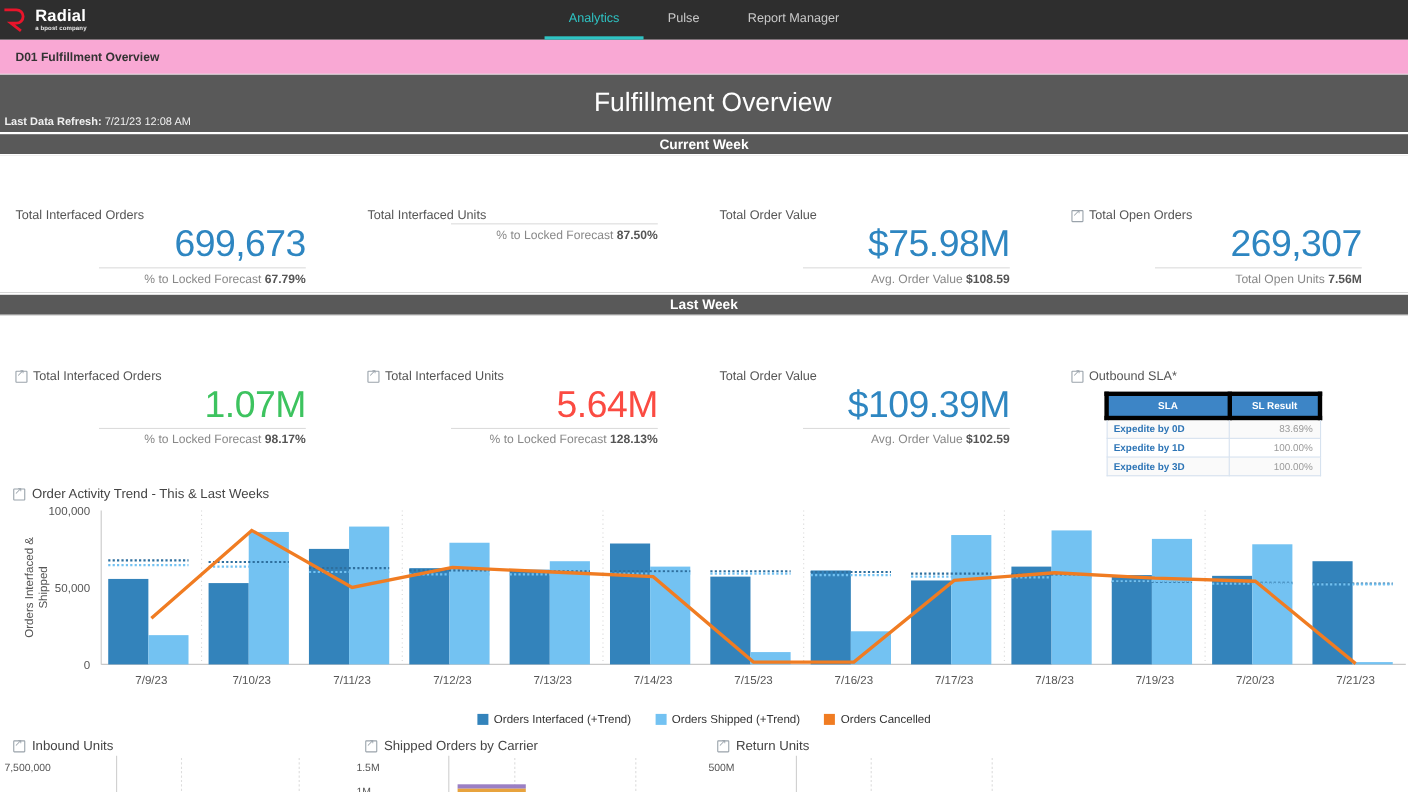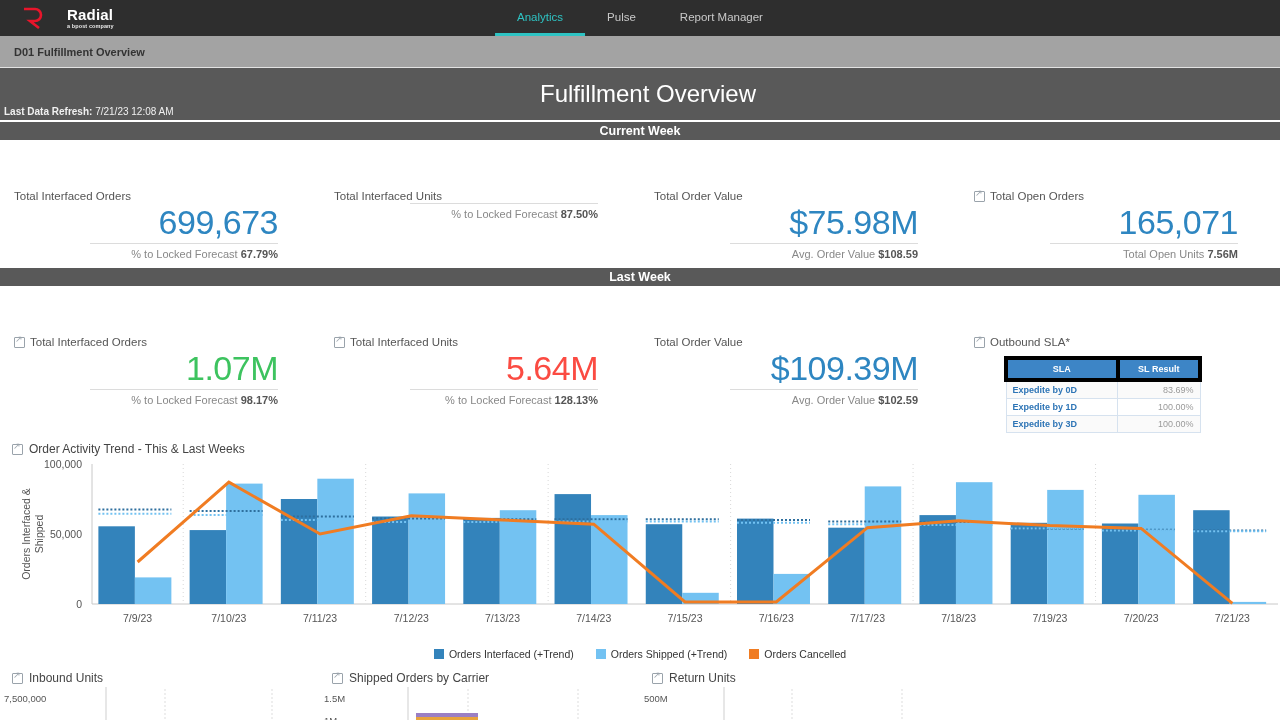--- a/index.html
+++ b/index.html
@@ -9,42 +9,42 @@
     font-family: "Liberation Sans", sans-serif;
     background: #ffffff;
     color: #333;
   }
 
   
   .topbar {
     height: 36px; background: #2e2e2e;
     display: flex; align-items: stretch; position: relative;
   }
-  .brand { display: flex; align-items: center; padding-left: 22px; gap: 23px; }
+  .brand { display: flex; align-items: center; padding-left: 2px; gap: 8px; }
   .logo-mark {
     width: 22px; height: 22px; position: relative;
   }
   .logo-mark svg { display: block; }
   .brand-text { display: flex; flex-direction: column; justify-content: center; line-height: 1; }
   .brand-name { color: #fff; font-size: 15px; font-weight: bold; letter-spacing: .2px; }
   .brand-sub { color: #e8e8e8; font-size: 5.5px; font-weight: bold; margin-top: 2px; letter-spacing: .1px; }
   .nav {
     position: absolute; left: 50%; transform: translateX(-50%);
     display: flex; height: 100%; align-items: stretch;
   }
   .nav-item {
     display: flex; align-items: center; padding: 0 22px;
     color: #c9c9c9; font-size: 11.5px; cursor: pointer;
     border-bottom: 3px solid transparent;
   }
   .nav-item.active { color: #2ec3c3; border-bottom-color: #2ec3c3; }
 
   
   .breadcrumb {
-    height: 32px; background: #a3a3a3; display: flex; align-items: center;
+    height: 32px; background: #f9a8d4; display: flex; align-items: center;
     padding-left: 14px; font-size: 11px; font-weight: bold; color: #333;
     border-bottom: 1px solid #e3e3e3;
   }
 
   
   .title-band {
     height: 52px; background: #595959; position: relative;
     display: flex; align-items: center; justify-content: center; padding-left: 16px;
   }
   .title-band h1 { color: #fff; font-size: 24px; font-weight: normal; }
@@ -207,21 +207,21 @@
       <span>Avg. Order Value</span>
       <b>$108.59</b>
     </div>
   </div>
 
   <div class="kpi">
     <div class="kpi-label">
       <span class="drill"></span>
       <span>Total Open Orders</span>
     </div>
-    <div class="kpi-value">165,071</div>
+    <div class="kpi-value">269,307</div>
     <div class="kpi-rule"></div>
     <div class="kpi-sub">
       <span>Total Open Units</span>
       <b>7.56M</b>
     </div>
   </div>
 </div>
 
 <div class="section-bar">Last Week</div>
 

